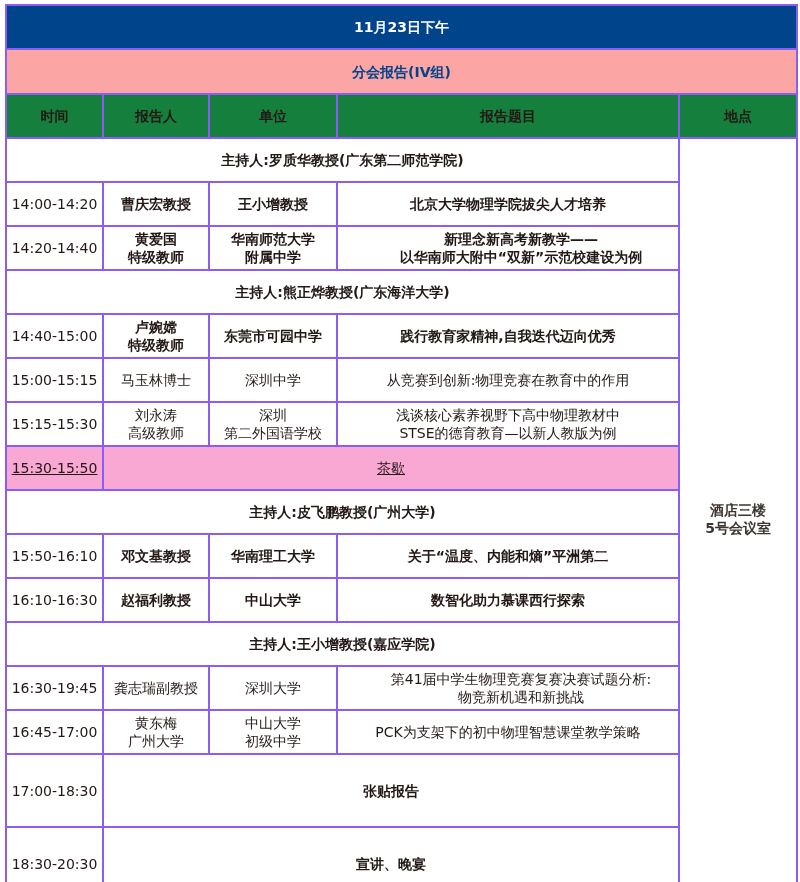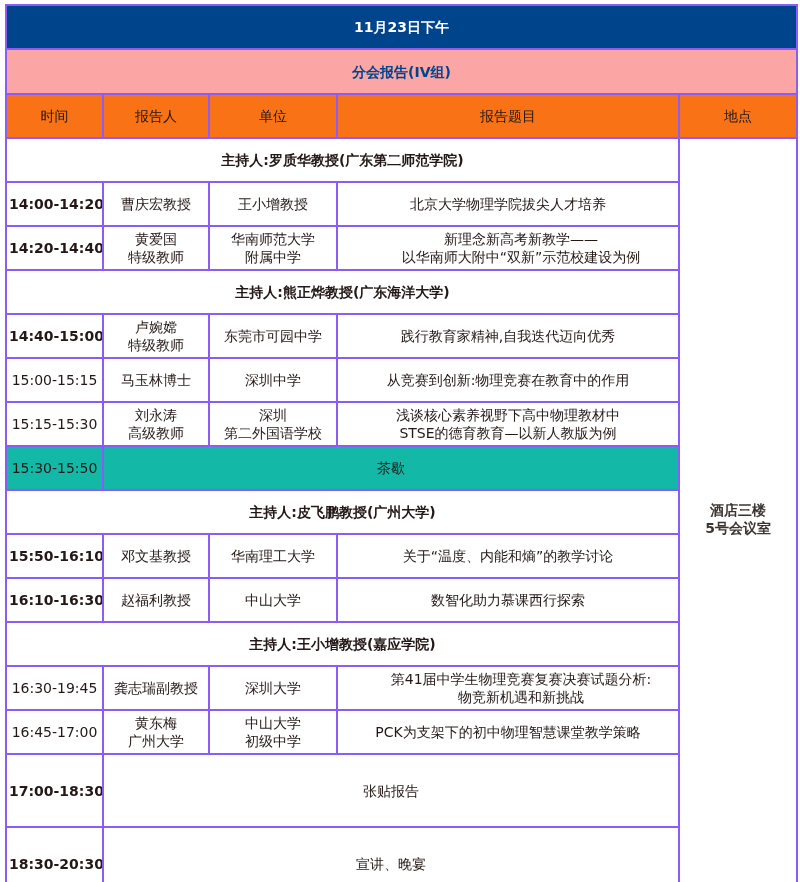--- a/index.html
+++ b/index.html
@@ -4,27 +4,27 @@
 <style>
   html, body { margin: 0; padding: 0; background: #ffffff; }
   body { width: 800px; height: 882px; position: relative; overflow: hidden;
          font-family: "DejaVu Sans", "Liberation Sans", sans-serif; color: #231815; }
   table.sched { position: absolute; left: 5px; top: 4px; width: 791px;
                 border-collapse: collapse; table-layout: fixed; }
   table.sched td, table.sched th { border: 2px solid #8b5cf6; padding: 0 4px;
                 text-align: center; vertical-align: middle; font-size: 14px; line-height: 18px; overflow: hidden; }
   .title-row td { background: #00448b; color: #ffffff; font-size: 19px; font-weight: bold; height: 42px; }
   .sub-row td { background: #fca5a5; color: #00448b; font-size: 18px; font-weight: bold; height: 43px; }
-  .head-row th { background: #f97316; color: #231815; font-size: 17px; font-weight: normal; height: 42px; }
+  .head-row th { background: #15803d; color: #231815; font-size: 17px; font-weight: bold; height: 42px; }
   .host-row td { text-align: left; padding-left: 8px; font-weight: bold; font-size: 15px; height: 42px; }
   .row td { height: 42px; }
-  .bold td.b { font-weight: normal; }
-  .tea td.tcell { background: #14b8a6; }
+  .bold td.b { font-weight: bold; }
+  .tea td.tcell { background: #f9a8d4; text-decoration: underline; }
   .time { font-size: 14px; white-space: nowrap; padding: 0 2px !important; }
-  .bold .time { font-weight: bold; }
+  .bold .time { font-weight: normal; }
   .left { text-align: right; padding-left: 30px !important; }
   .venue { background: #ffffff; font-size: 14px; color: #3c3430; }
   .line { display: block; }
 </style>
 </head>
 <body>
 
 <table class="sched">
   <colgroup>
     <col style="width:97px">
@@ -137,21 +137,21 @@
   </tr>
   <tr class="row bold">
     <td class="time">15:50-16:10</td>
     <td class="b">
           <span class="line">邓文基教授</span>
         </td>
     <td class="b">
           <span class="line">华南理工大学</span>
         </td>
     <td class="b">
-          <span class="line">关于“温度、内能和熵”的教学讨论</span>
+          <span class="line">关于“温度、内能和熵”平洲第二</span>
         </td>
   </tr>
   <tr class="row bold">
     <td class="time">16:10-16:30</td>
     <td class="b">
           <span class="line">赵福利教授</span>
         </td>
     <td class="b">
           <span class="line">中山大学</span>
         </td>

